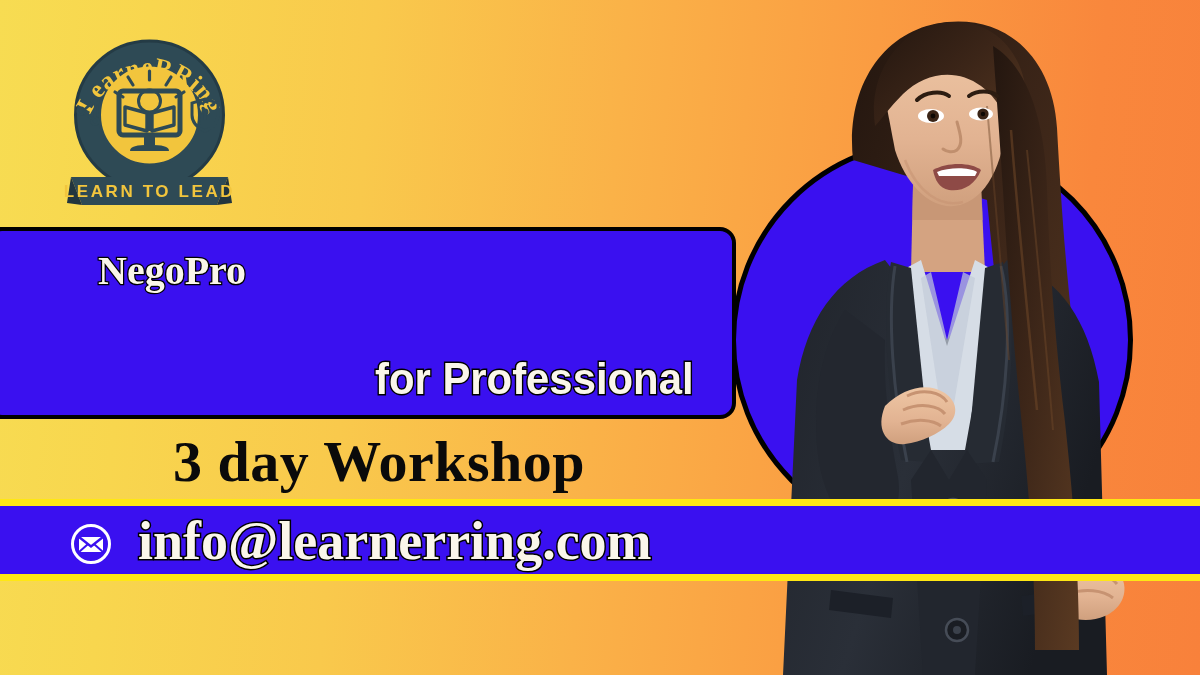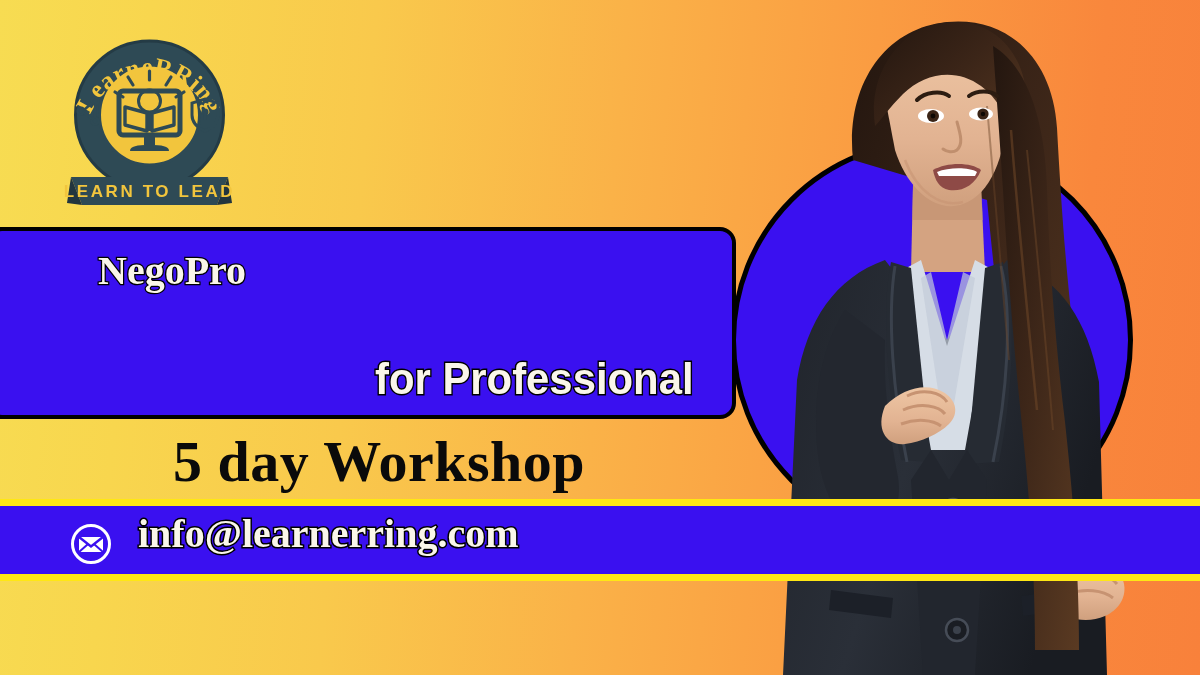--- a/index.html
+++ b/index.html
@@ -133,21 +133,21 @@
     position: absolute;
     left: 70px;
     top: 17px;
     width: 42px;
     height: 42px;
   }
   .email-text {
     position: absolute;
     left: 138px;
     top: 4px;
-    font-size: 40px;
+    font-size: 54px;
     font-weight: 700;
     color: #FAF6EA;
     font-family: "Liberation Serif", "DejaVu Serif", serif;
     -webkit-text-stroke: 3px #000;
     paint-order: stroke fill;
     white-space: nowrap;
   }
 
   
   .logo {
@@ -324,21 +324,21 @@
       <path d="M171 150 L160 178 L175 176 Z" fill="#22353E"></path>
       <text x="92.5" y="170" text-anchor="middle" font-family="Liberation Sans, DejaVu Sans, sans-serif" font-size="17" font-weight="700" fill="#F2C53D" letter-spacing="2.6">LEARN TO LEAD</text>
     </svg>
   </div>
 
   <div class="title-box">
     <div class="t-nego">NegoPro</div>
     <div class="t-sub">for Professional</div>
   </div>
 
-  <div class="workshop">5 day Workshop</div>
+  <div class="workshop">3 day Workshop</div>
 
   <div class="email-bar">
     <span class="env-icon">
       <svg width="42" height="42" viewBox="0 0 42 42" xmlns="http://www.w3.org/2000/svg">
         <circle cx="21" cy="21" r="18.5" fill="none" stroke="#FFFFFF" stroke-width="3"></circle>
         <rect x="9" y="14" width="24" height="15" fill="#FFFFFF"></rect>
         <path d="M9 14 L21 23.5 L33 14" fill="none" stroke="#3A10F0" stroke-width="2.4"></path>
         <path d="M9 29 L17.5 21.5 M33 29 L24.5 21.5" fill="none" stroke="#3A10F0" stroke-width="2"></path>
       </svg>
     </span>

